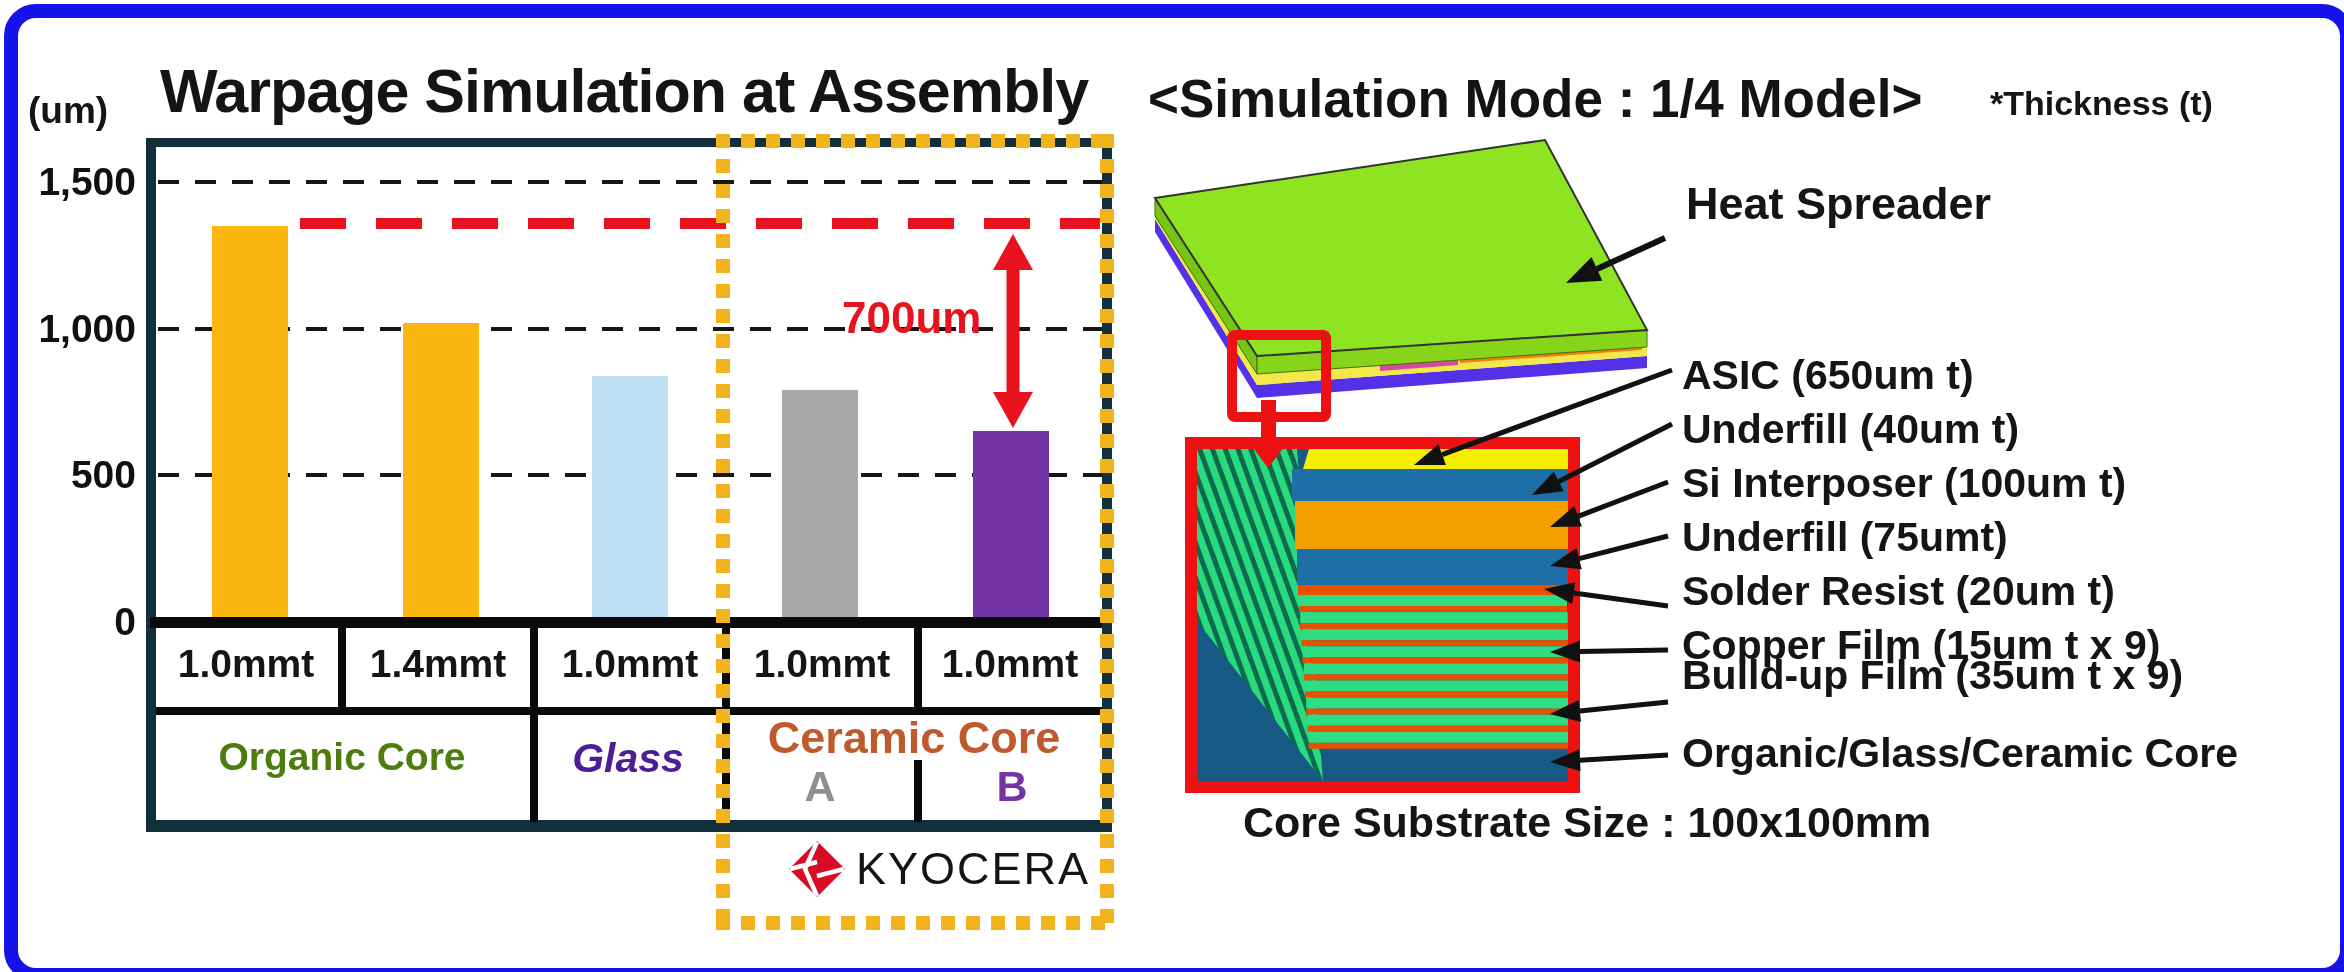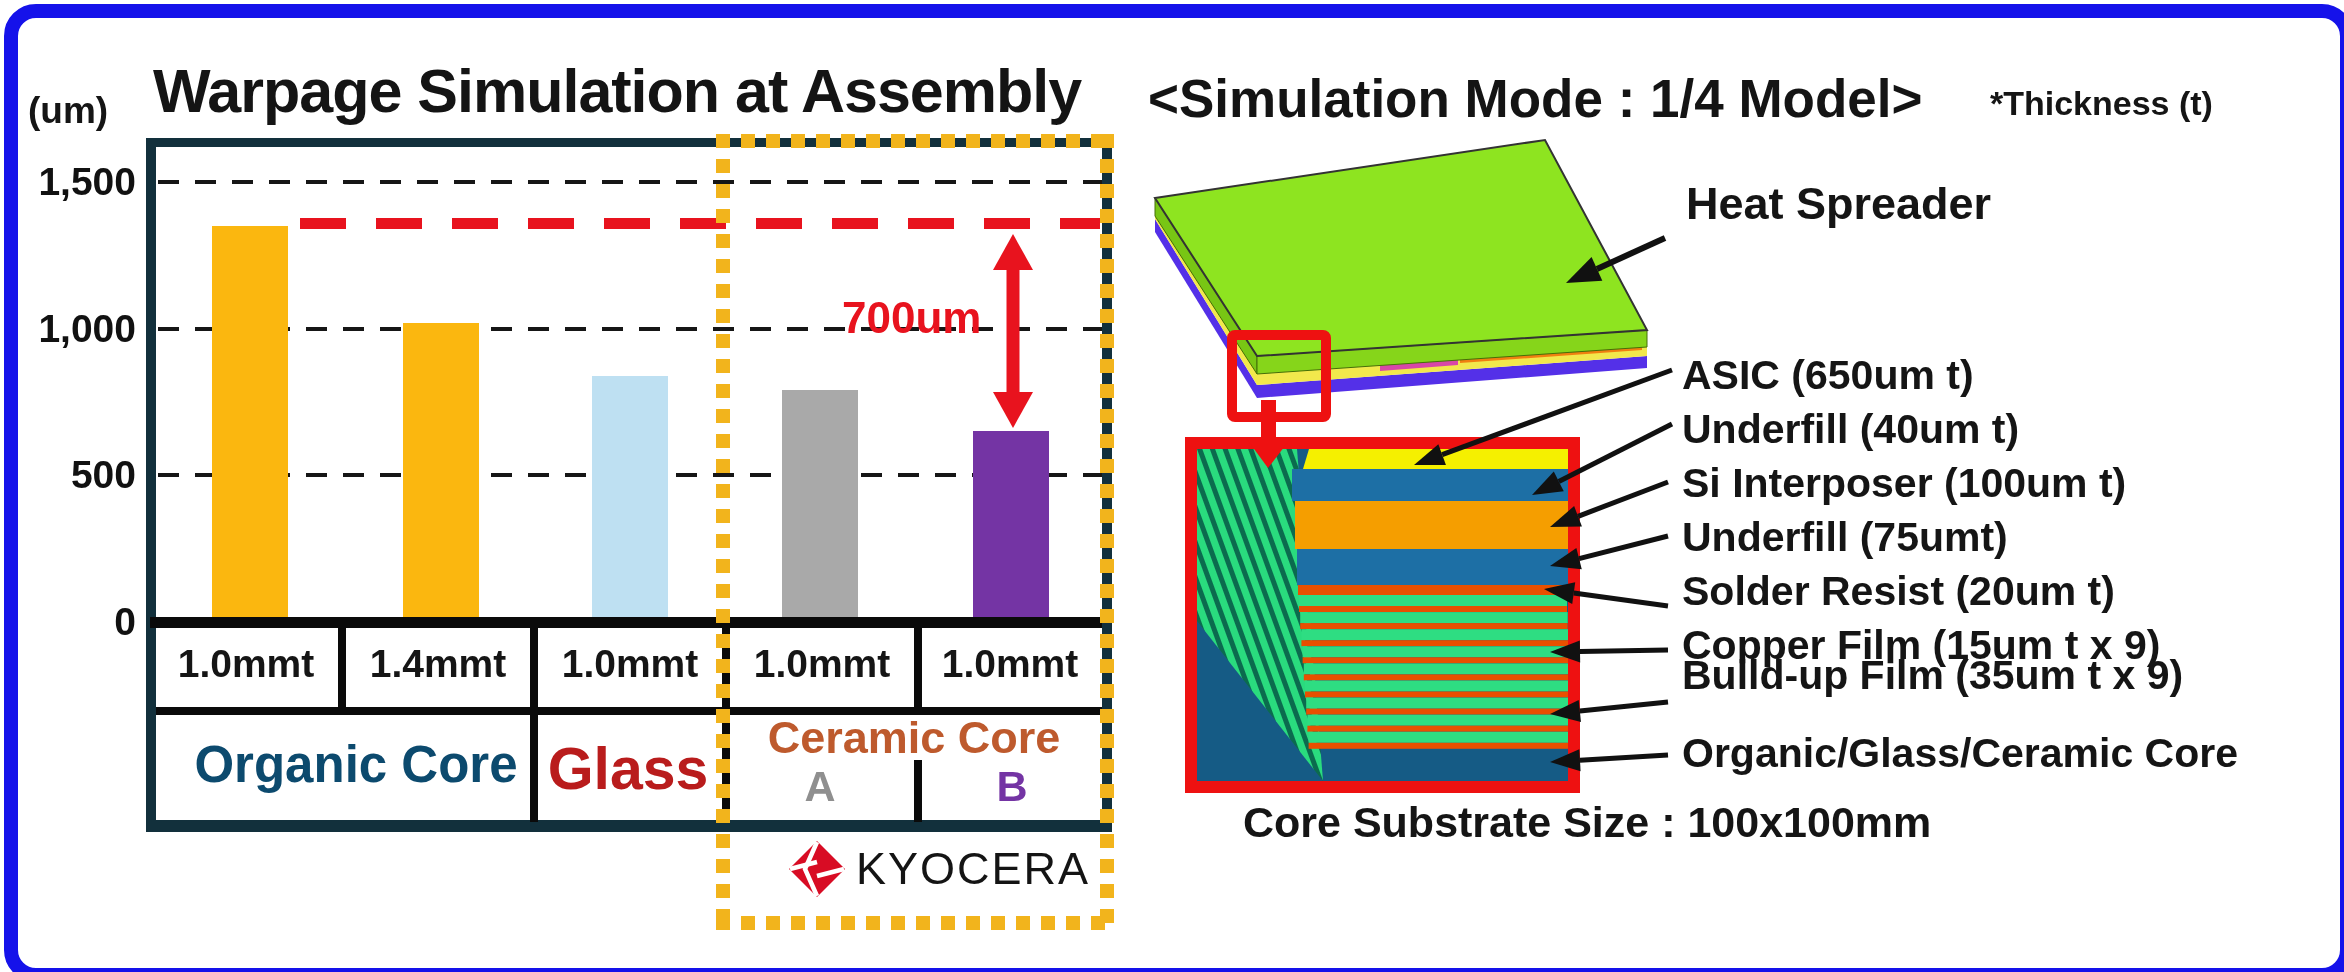--- a/index.html
+++ b/index.html
@@ -2,21 +2,21 @@
 <html><head>
 <meta charset="utf-8">
 <style>
   html,body{margin:0;padding:0;background:#fff;}
   #stage{position:relative;width:2344px;height:972px;background:#fff;overflow:hidden;
          font-family:"Liberation Sans",sans-serif;color:#151515;}
   .abs{position:absolute;}
   .blue-frame{left:4px;top:4px;width:2322px;height:950px;border:14px solid #1512EA;border-radius:32px;}
   .navy{background:#12303C;}
   .blk{background:#0a0a0a;}
-  .chart-title{left:153px;top:56px;font-size:61px;font-weight:800;letter-spacing:-1px;color:#141414;white-space:nowrap;}
+  .chart-title{left:160px;top:56px;font-size:61px;font-weight:800;letter-spacing:-1px;color:#141414;white-space:nowrap;}
   .unit-label{left:28px;top:90px;font-size:37px;font-weight:700;}
   .ytick{width:122px;left:14px;text-align:right;font-size:39px;font-weight:700;color:#111;}
   .gridline{height:4px;background:repeating-linear-gradient(90deg,#161616 0 21px,transparent 21px 37px);}
   .bar{position:absolute;width:76px;}
   .refline{left:300px;top:218px;width:800px;height:11px;
            background:repeating-linear-gradient(90deg,#E8131E 0 46px,transparent 46px 76px);}
   .gap-label{left:842px;top:293px;font-size:44px;font-weight:800;color:#E8131E;white-space:nowrap;}
   .ydash-h{height:14px;background:repeating-linear-gradient(90deg,#F2B41C 0 14px,transparent 14px 25px);}
   .ydash-v{width:14px;background:repeating-linear-gradient(180deg,#F2B41C 0 14px,transparent 14px 25px);}
   .cellA{position:absolute;text-align:center;font-weight:700;white-space:nowrap;}
@@ -58,22 +58,22 @@
       <div class="abs bar" style="left: 212px; top: 226px; height: 396px; background: rgb(251, 183, 15);"></div>
       <div class="abs bar" style="left: 403px; top: 323px; height: 299px; background: rgb(251, 183, 15);"></div>
       <div class="abs bar" style="left: 592px; top: 376px; height: 246px; background: rgb(190, 224, 242);"></div>
       <div class="abs bar" style="left: 782px; top: 390px; height: 232px; background: rgb(169, 169, 169);"></div>
       <div class="abs bar" style="left: 973px; top: 431px; height: 191px; background: rgb(116, 52, 164);"></div>
       <div class="abs cellA" style="left: 156px; top: 642px; width: 180px; font-size: 39px;">1.0mmt</div>
       <div class="abs cellA" style="left: 348px; top: 642px; width: 180px; font-size: 39px;">1.4mmt</div>
       <div class="abs cellA" style="left: 540px; top: 642px; width: 180px; font-size: 39px;">1.0mmt</div>
       <div class="abs cellA" style="left: 732px; top: 642px; width: 180px; font-size: 39px;">1.0mmt</div>
       <div class="abs cellA" style="left: 920px; top: 642px; width: 180px; font-size: 39px;">1.0mmt</div>
-      <div class="abs cellA" style="left: 172px; top: 735px; width: 368px; font-size: 51px; color: #0c4a6e;">Organic Core</div>
-      <div class="abs cellA" style="left: 538px; top: 735px; width: 180px; font-size: 59px; color: #b91c1c;">Glass</div>
+      <div class="abs cellA" style="left: 158px; top: 735px; width: 368px; font-size: 39px; color: #4d7c0f;">Organic Core</div>
+      <div class="abs cellA" style="left: 538px; top: 735px; width: 180px; font-size: 41px; color: #4c1d95; font-style: italic;">Glass</div>
       <div class="abs cellA" style="left: 730px; top: 712px; width: 368px; font-size: 45px; color: rgb(190, 90, 45);">Ceramic Core</div>
       <div class="abs cellA" style="left: 730px; top: 762px; width: 180px; font-size: 43px; color: rgb(143, 143, 143);">A</div>
       <div class="abs cellA" style="left: 922px; top: 762px; width: 180px; font-size: 43px; color: rgb(116, 52, 164);">B</div>
     </div>
 
   <div class="abs blk" style="left:150px;top:617px;width:952px;height:11px"></div>
   <div class="abs blk" style="left:156px;top:707px;width:946px;height:8px"></div>
   <div class="abs blk" style="left:338px;top:626px;width:8px;height:86px"></div>
   <div class="abs blk" style="left:530px;top:626px;width:8px;height:196px"></div>
   <div class="abs blk" style="left:722px;top:626px;width:8px;height:196px"></div>

